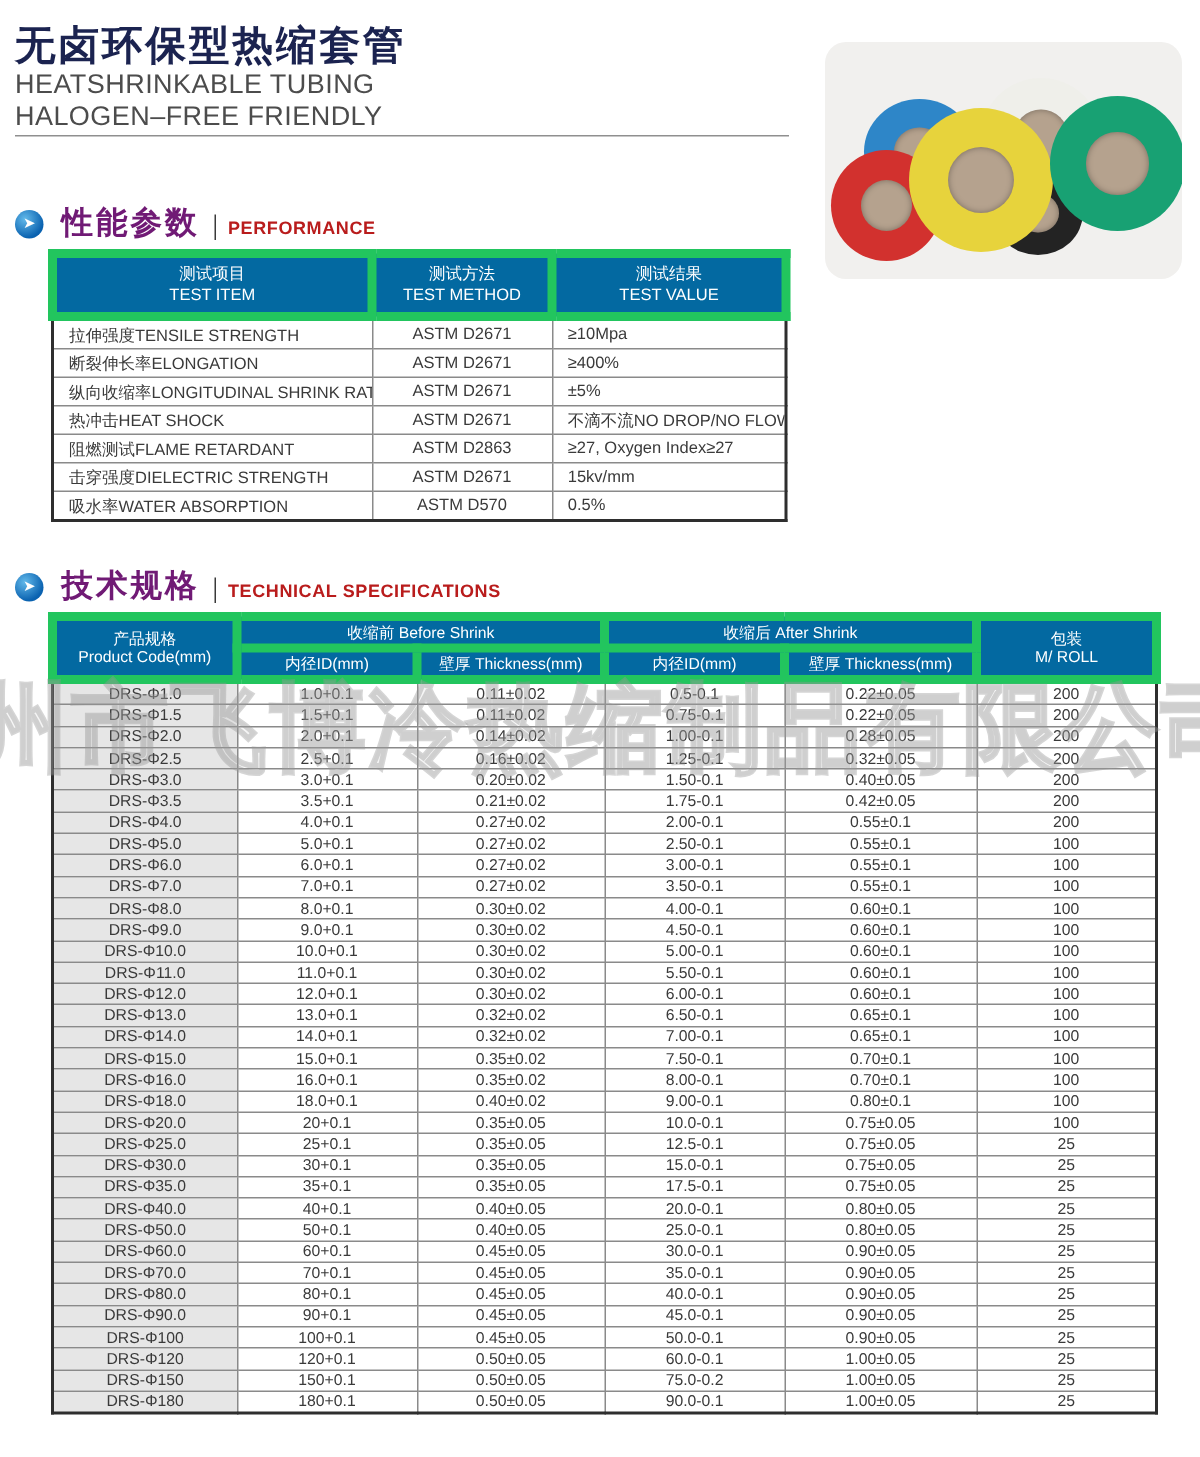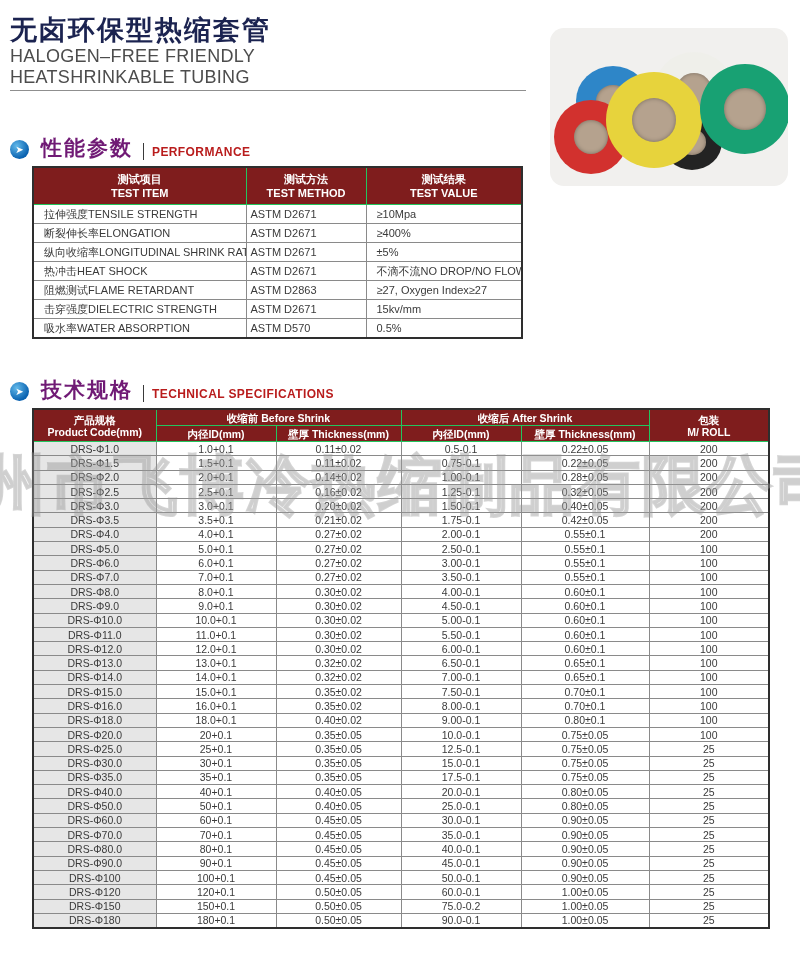--- a/index.html
+++ b/index.html
@@ -33,30 +33,30 @@
   .sec-icon{width:19px;height:19px;border-radius:50%;margin-bottom:3px;
     background:radial-gradient(circle at 35% 32%,#62b9ea,#0a62b0 70%);
     display:flex;align-items:center;justify-content:center;
     color:#ffffff;font-size:10px;line-height:1;}
   .sec-cn{font-size:21px;font-weight:bold;color:#701a75;letter-spacing:2px;margin-left:12px;}
   .sec-div{width:1px;height:17px;background:#3a3a3a;margin:0 8px 2px 10px;}
   .sec-en{font-size:12px;font-weight:bold;color:#b91c1c;letter-spacing:0.4px;padding-bottom:3px;}
 
   
   table{border-collapse:collapse;table-layout:fixed;}
-  th{background:#7f1d1d;color:#ffffff;font-weight:bold;border:1px solid #22c55e;
+  th{background:#0369a1;color:#ffffff;font-weight:normal;border:6px solid #22c55e;
     padding:1px 2px;}
   td{border:1px solid #8a8a8a;color:#3a3a3a;overflow:hidden;white-space:nowrap;}
 
   
   .perf{position:absolute;left:32px;top:166px;width:489px;border:2px solid #2e2e2e;}
   .perf th{font-size:11px;line-height:14px;height:34px;}
   .perf td{font-size:11px;height:18px;padding:0 10px;}
   .perf td.pc0{text-align:left;}
-  .perf td.pc1{padding:0 4px;margin-top:12px;}
+  .perf td.pc1{text-align:center;padding:0 4px;margin-top:12px;}
   .perf td.pc2{text-align:left;}
   .th-cn{font-size:11px;}
   .th-en{font-size:11px;}
 
   
   .spec{position:absolute;left:32px;top:408px;width:736px;border:2px solid #2e2e2e;}
   .spec th{font-size:10.5px;line-height:12px;height:13px;}
   .spec td{font-size:10.5px;height:13.3px;padding:0 3px;text-align:center;}
   .spec td.sc0{background:#e6e6e6;}
 
@@ -67,22 +67,22 @@
     -webkit-text-stroke:2px rgba(150,150,150,0.40);
     pointer-events:none;}
 </style>
 </head>
 <body>
 
 <div class="page">
 
   <div class="title-cn">无卤环保型热缩套管</div>
   <div class="subtitle">
+    <div>HEATSHRINKABLE TUBING</div>
     <div>HALOGEN–FREE FRIENDLY</div>
-    <div>HEATSHRINKABLE TUBING</div>
   </div>
   <div class="rule"></div>
 
   <div class="photo">
     <div class="roll roll-blue" style="background: rgb(46, 134, 200);">
         <div class="core" style="background: rgb(181, 162, 142);"></div>
       </div>
     <div class="roll roll-white" style="background: rgb(239, 239, 234);">
         <div class="core" style="background: rgb(181, 162, 142);"></div>
       </div>

